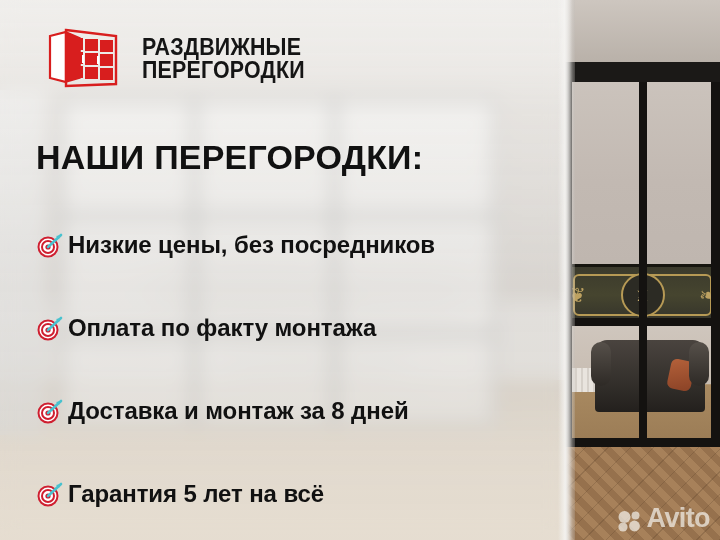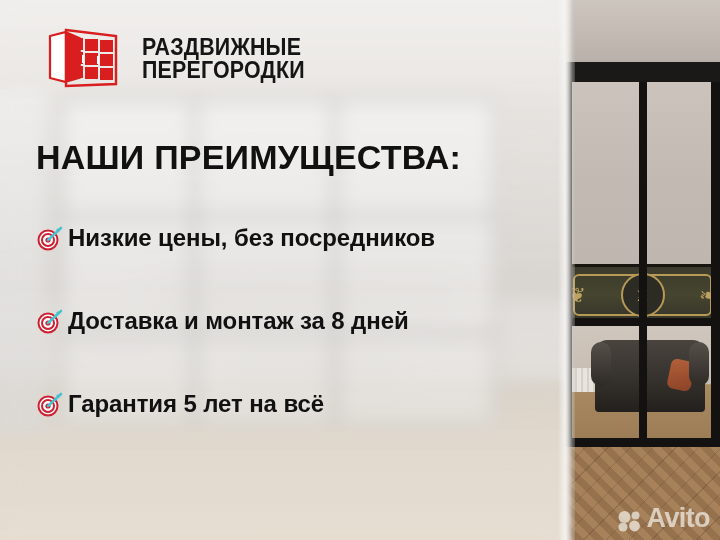--- a/index.html
+++ b/index.html
@@ -148,21 +148,21 @@
   .logo-line{
     font-weight:700;font-size:23px;letter-spacing:.2px;color:#151515;
     transform:scaleX(.93);transform-origin:left center;white-space:nowrap;
   }
 
   
   .headline{
     position:absolute;left:36px;top:138px;
     font-size:34px;font-weight:700;color:#111;letter-spacing:.2px;white-space:nowrap;
   }
-  .benefits{position:absolute;left:36px;top:220px;width:500px;text-align:center;}
+  .benefits{position:absolute;left:36px;top:227px;width:500px;text-align:center;}
   .benefit{display:flex;align-items:center;gap:4px;height:36px;margin-bottom:47px;}
   .benefit:last-child{margin-bottom:0;}
   .b-icon{width:28px;height:26px;flex:0 0 28px;display:block;}
   .b-text{font-size:24px;font-weight:700;color:#111;white-space:nowrap;letter-spacing:-.1px;}
 
   
   .avito{
     position:absolute;right:10px;bottom:8px;display:flex;align-items:flex-end;gap:4px;
     opacity:.72;
   }
@@ -247,35 +247,45 @@
 
       <rect x="36" y="27" width="2" height="8" fill="#ffffff"></rect>
       <rect x="51" y="28" width="2" height="8" fill="#ffffff"></rect>
     </svg>
     <div class="logo-text">
       <span class="logo-line">РАЗДВИЖНЫЕ</span>
       <span class="logo-line">ПЕРЕГОРОДКИ</span>
     </div>
   </div>
 
-  <div class="headline">НАШИ ПРЕИМУЩЕСТВА:</div>
+  <div class="headline">НАШИ ПЕРЕГОРОДКИ:</div>
 
   <div class="benefits">
 
     <div class="benefit">
       <svg class="b-icon" viewBox="0 0 28 26">
         <circle cx="12" cy="15" r="9.5" fill="#ffffff" stroke="#cf1f30" stroke-width="2"></circle>
         <circle cx="12" cy="15" r="6" fill="none" stroke="#cf1f30" stroke-width="2"></circle>
         <circle cx="12" cy="15" r="2.6" fill="#cf1f30"></circle>
         <line x1="12" y1="15" x2="25" y2="3" stroke="#49c2cf" stroke-width="2.6" stroke-linecap="round"></line>
         <path d="M25 3 L20 4 L23 7 Z" fill="#49c2cf"></path>
       </svg>
       <span class="b-text">Низкие цены, без посредников</span>
     </div>
 
+    <div class="benefit">
+      <svg class="b-icon" viewBox="0 0 28 26">
+        <circle cx="12" cy="15" r="9.5" fill="#ffffff" stroke="#cf1f30" stroke-width="2"></circle>
+        <circle cx="12" cy="15" r="6" fill="none" stroke="#cf1f30" stroke-width="2"></circle>
+        <circle cx="12" cy="15" r="2.6" fill="#cf1f30"></circle>
+        <line x1="12" y1="15" x2="25" y2="3" stroke="#49c2cf" stroke-width="2.6" stroke-linecap="round"></line>
+        <path d="M25 3 L20 4 L23 7 Z" fill="#49c2cf"></path>
+      </svg>
+      <span class="b-text">Оплата по факту монтажа</span>
+    </div>
 
     <div class="benefit">
       <svg class="b-icon" viewBox="0 0 28 26">
         <circle cx="12" cy="15" r="9.5" fill="#ffffff" stroke="#cf1f30" stroke-width="2"></circle>
         <circle cx="12" cy="15" r="6" fill="none" stroke="#cf1f30" stroke-width="2"></circle>
         <circle cx="12" cy="15" r="2.6" fill="#cf1f30"></circle>
         <line x1="12" y1="15" x2="25" y2="3" stroke="#49c2cf" stroke-width="2.6" stroke-linecap="round"></line>
         <path d="M25 3 L20 4 L23 7 Z" fill="#49c2cf"></path>
       </svg>
       <span class="b-text">Доставка и монтаж за 8 дней</span>

